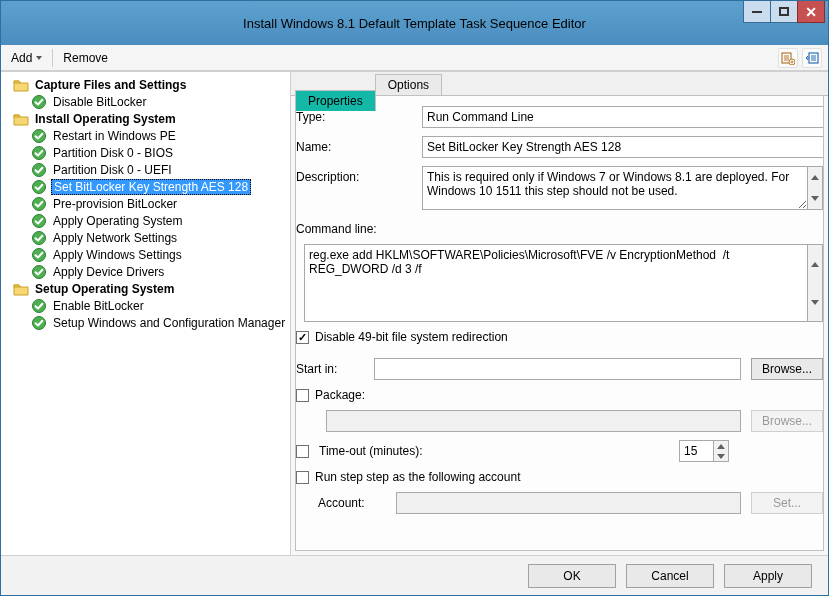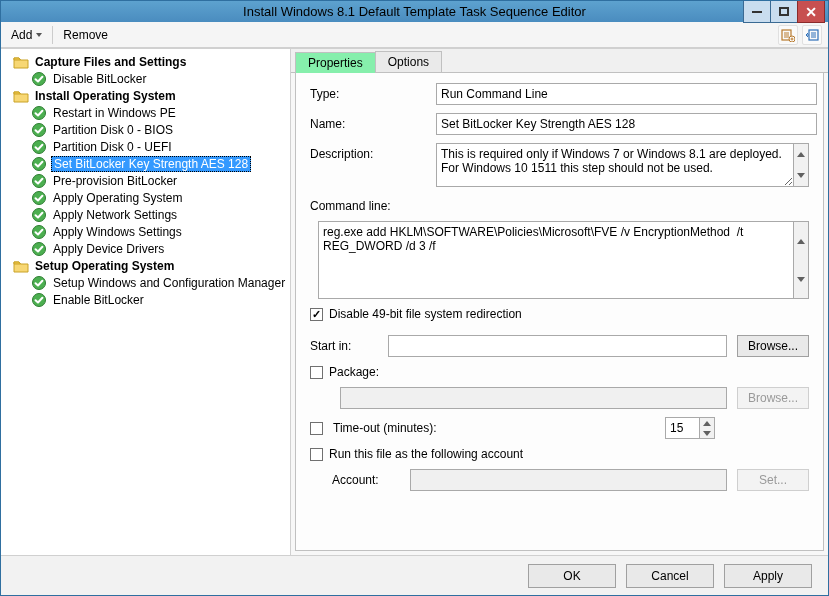--- a/index.html
+++ b/index.html
@@ -1,20 +1,20 @@
 <!DOCTYPE html>
 <html><head>
 <meta charset="utf-8">
 <style>
 * { box-sizing: border-box; margin: 0; padding: 0; font-family: "Segoe UI", Tahoma, sans-serif; font-size: 12px; }
 html, body { height: 100%; }
 body { background: #fff; display: flex; flex-direction: column; width: 829px; height: 596px; border: 1px solid #2f6fa0; }
 
 
-.titlebar { height: 21px; background: linear-gradient(#5da2cf, #4a8cbf); display: flex; align-items: center; position: relative; color: #000; }
+.titlebar { height: 44px; background: linear-gradient(#5da2cf, #4a8cbf); display: flex; align-items: center; position: relative; color: #000; }
 .titlebar .title-text { flex: 1; text-align: center; font-size: 13px; }
 .win-buttons { display: flex; height: 22px; position:absolute; right:3px; top:0; }
 .win-btn { width: 28px; height: 22px; border: 1px solid #3a6a93; border-top:none; background: #c9ddef; display: flex; align-items: center; justify-content: center; margin-left: -1px; }
 .win-btn.close { background: #c75050; border-color:#8a2a2a; color: #fff; }
 .win-icon-line { width: 10px; height: 2px; background:#333; }
 .win-icon-box { width: 10px; height: 9px; border:2px solid #333; }
 .win-icon-x  { font-size:14px; font-weight:bold; line-height:1; }
 
 
 .toolbar { height: 26px; background: #f5f5f5; border-bottom: 1px solid #d0d0d0; display: flex; align-items: center; padding: 0 6px; gap:4px; }
@@ -35,23 +35,23 @@
 .tree li.child { padding-left:22px; }
 .tree li.selected span.label { background:#3399ff; color:#fff; padding:0 2px; border:1px dotted #000; }
 .tree li .label { padding:0 2px; }
 .tree li.group .label { font-weight:bold; }
 .ico { width:16px; height:16px; margin-right:4px; display:inline-flex; align-items:center; justify-content:center; flex-shrink:0; }
 .ico-folder svg, .ico-check svg { display:block; }
 
 
 .tab-strip { height:24px; display:flex; align-items:flex-end; padding-left:4px; background:#f0f0f0; border-bottom:1px solid #c0c0c0; }
 .tab { border:1px solid #c0c0c0; border-bottom:none; padding:3px 12px; background:#eaeaea; margin-right:-1px; font-size:12px; }
-.tab.active { background:#86efac; position:relative; top:1px; }
-
-.props-body { flex:1; background:#fdfdfd; padding:10px 14px; display:flex; flex-direction:column; gap:8px; overflow:auto; border:1px solid #c0c0c0; border-top:none; margin:0 4px 4px 4px; }
+.tab.active { background:#14b8a6; position:relative; top:16px; }
+
+.props-body { flex:1; background:#fdfdfd; padding:10px 0; display:flex; flex-direction:column; gap:8px; overflow:auto; border:1px solid #c0c0c0; border-top:none; margin:0 4px 4px 4px; }
 
 .form-row { display:flex; align-items:flex-start; gap:8px; }
 .form-row .lbl { width:110px; padding-top:4px; }
 .form-row .fld { flex:1; }
 .inset-input, .inset-text { width:100%; border:1px solid #a9a9a9; padding:3px 4px; font-size:12px; background:#fff; font-family:inherit;margin-left:8px; }
 .inset-input[readonly], .inset-text[readonly] { background:#fff; }
 .inset-input.disabled { background:#f0f0f0; color:#888; }
 .inset-text { height:44px; }
 .scrollwrap { display:flex; }
 .scrollbtns { width:16px; display:flex; flex-direction:column; border:1px solid #a9a9a9; border-left:none; }
@@ -250,30 +250,30 @@
             </span>
             <span class="label">Setup Operating System</span>
           </li>
           <li class="child">
             <span class="ico ico-check">
               <svg width="16" height="16">
                 <circle cx="8" cy="8" r="6.5" fill="#4caf50" stroke="#2e7d32"></circle>
                 <path d="M4.5 8.2 L7 10.5 L11.4 5.8" stroke="#fff" stroke-width="2" fill="none" stroke-linecap="round" stroke-linejoin="round"></path>
               </svg>
             </span>
+            <span class="label">Enable BitLocker</span>
+          </li>
+          <li class="child">
+            <span class="ico ico-check">
+              <svg width="16" height="16">
+                <circle cx="8" cy="8" r="6.5" fill="#4caf50" stroke="#2e7d32"></circle>
+                <path d="M4.5 8.2 L7 10.5 L11.4 5.8" stroke="#fff" stroke-width="2" fill="none" stroke-linecap="round" stroke-linejoin="round"></path>
+              </svg>
+            </span>
             <span class="label">Setup Windows and Configuration Manager</span>
-          </li>
-          <li class="child">
-            <span class="ico ico-check">
-              <svg width="16" height="16">
-                <circle cx="8" cy="8" r="6.5" fill="#4caf50" stroke="#2e7d32"></circle>
-                <path d="M4.5 8.2 L7 10.5 L11.4 5.8" stroke="#fff" stroke-width="2" fill="none" stroke-linecap="round" stroke-linejoin="round"></path>
-              </svg>
-            </span>
-            <span class="label">Enable BitLocker</span>
           </li>
         </ul>
       </div>
   </div>
 
   <div class="props-pane">
     <div class="tab-strip">
       <div class="tab active">Properties</div>
       <div class="tab">Options</div>
     </div>
@@ -346,21 +346,21 @@
             <div>
                 <span class="arrow-dn"></span>
               </div>
           </div>
         </div>
         <span style="width:84px;"></span>
       </div>
 
       <div class="check-row">
         <span class="check-box"></span>
-        <span>Run this file as the following account</span>
+        <span>Run step step as the following account</span>
       </div>
       <div class="row-inline indent">
         <span style="width:60px;">Account:</span>
         <input class="inset-input disabled" style="flex: 1 1 0%;" readonly="" value="">
         <button class="btn-std disabled" disabled="">Set...</button>
       </div>
     </div>
   </div>
 </div>
 

